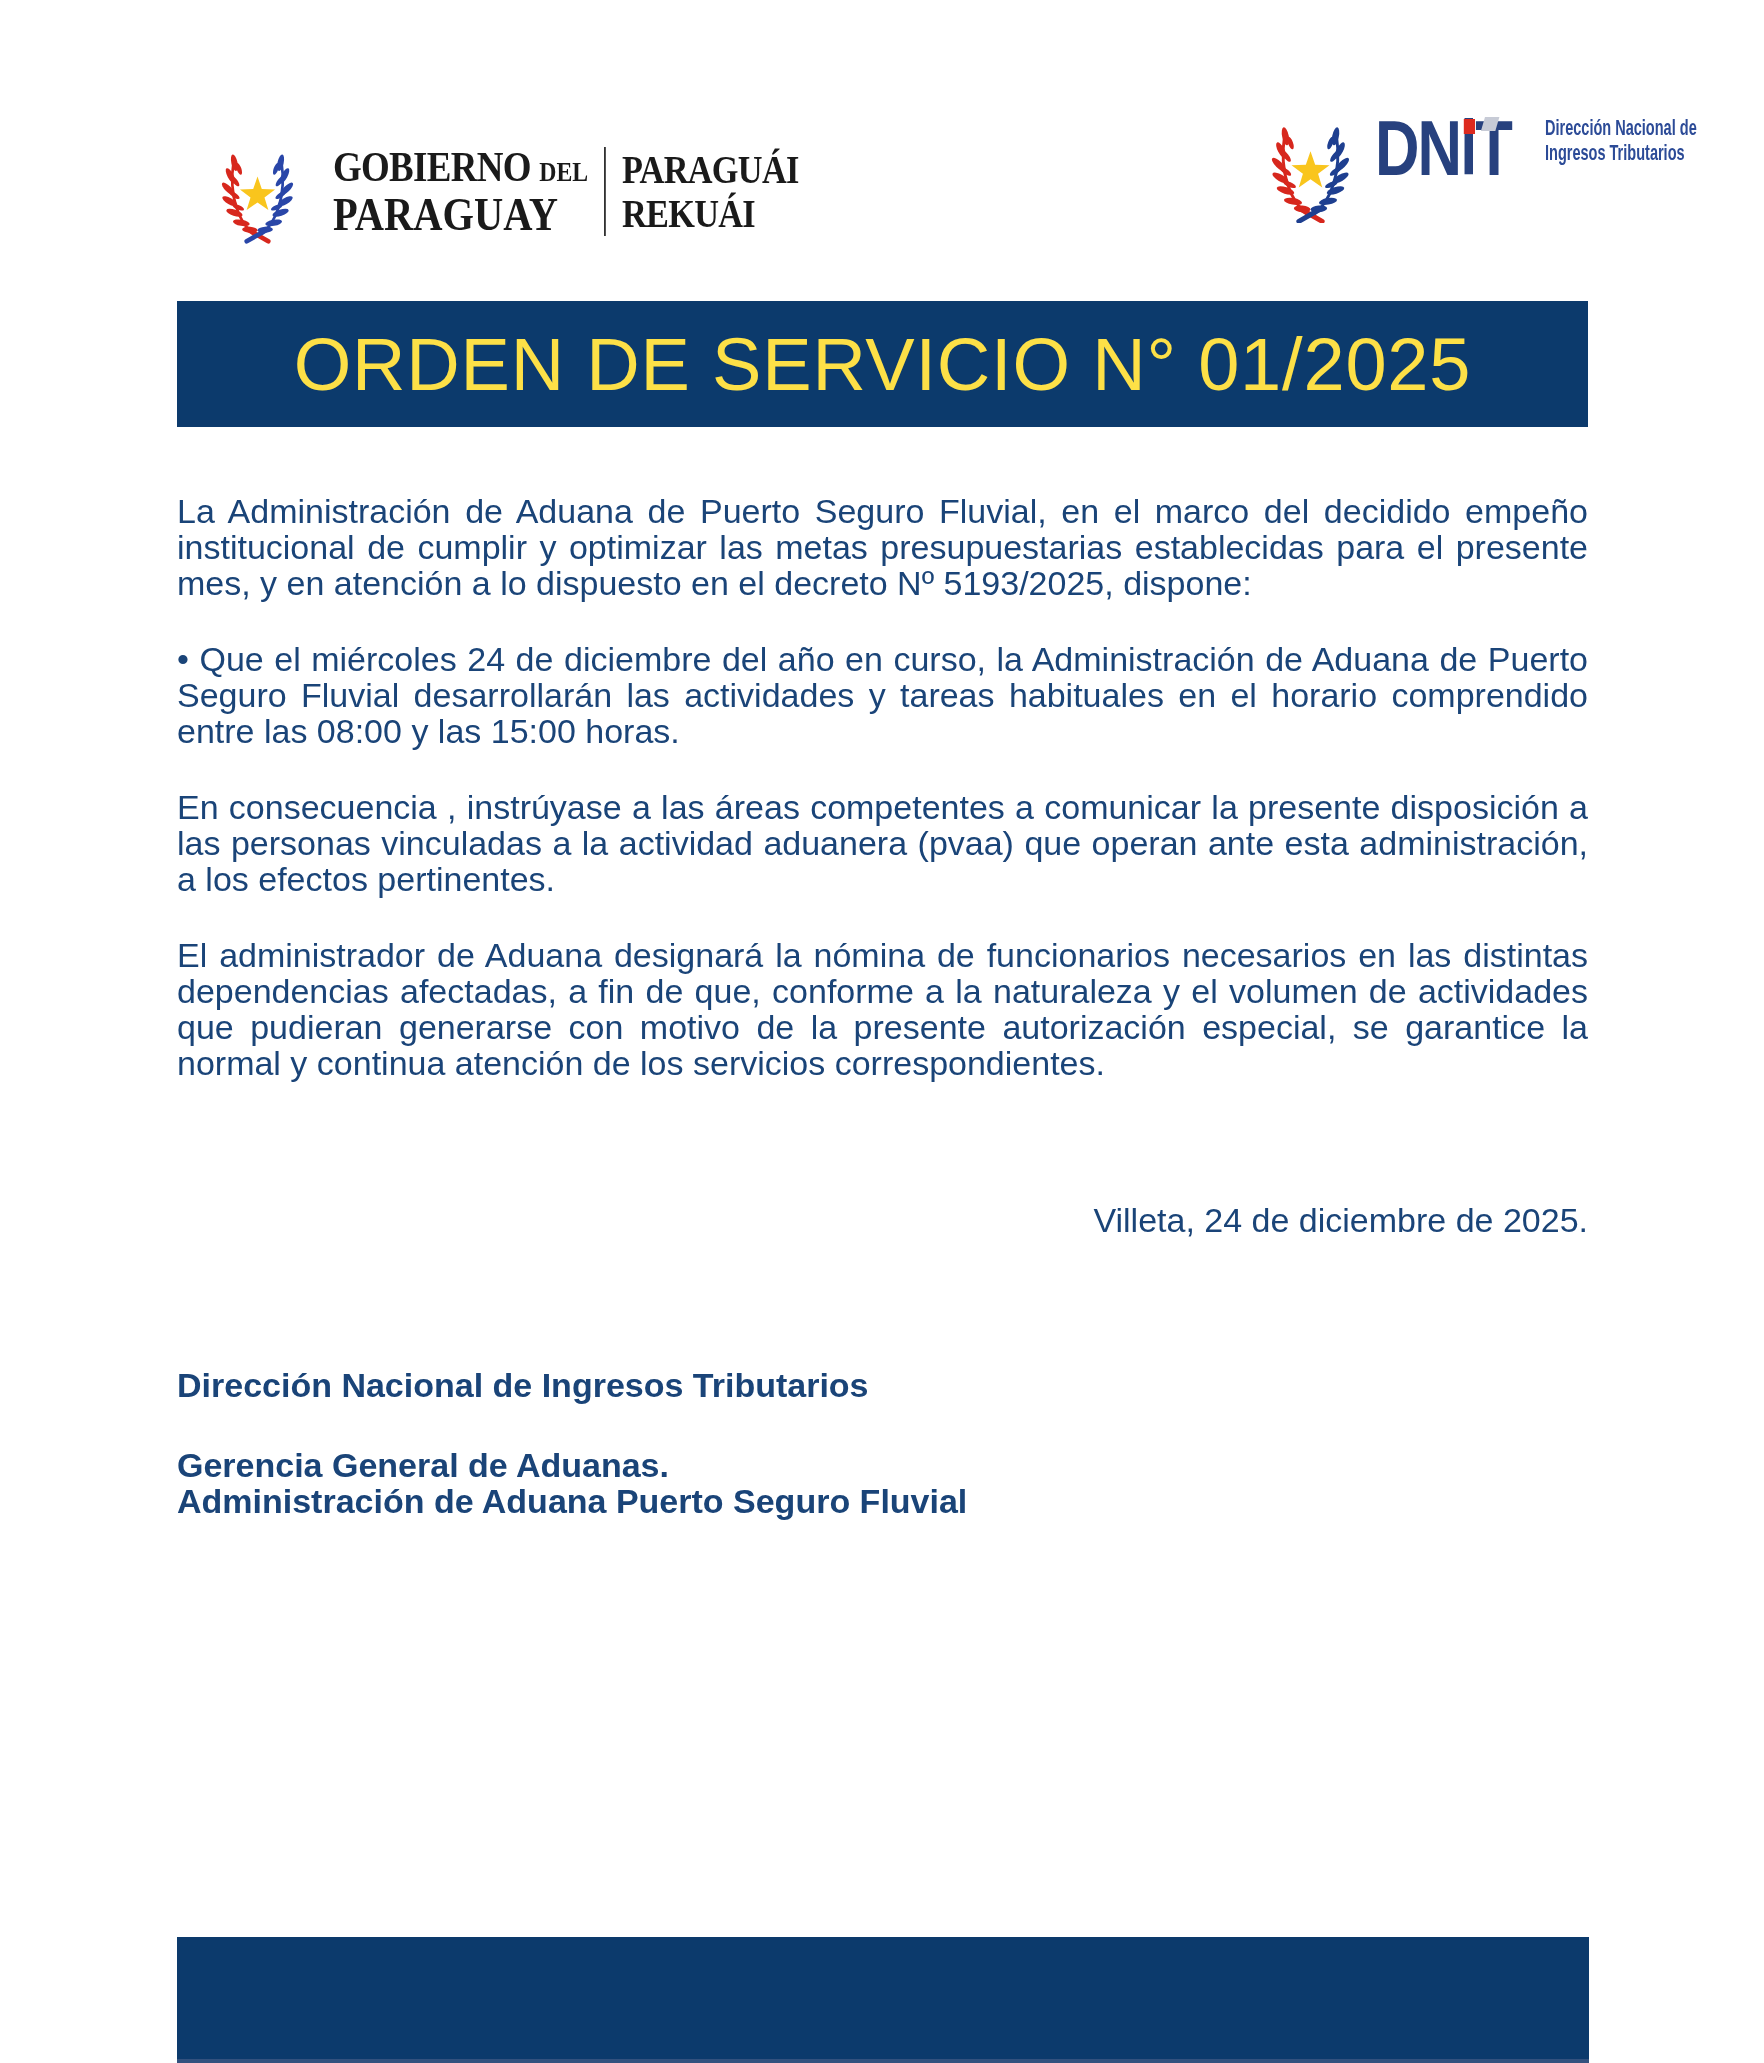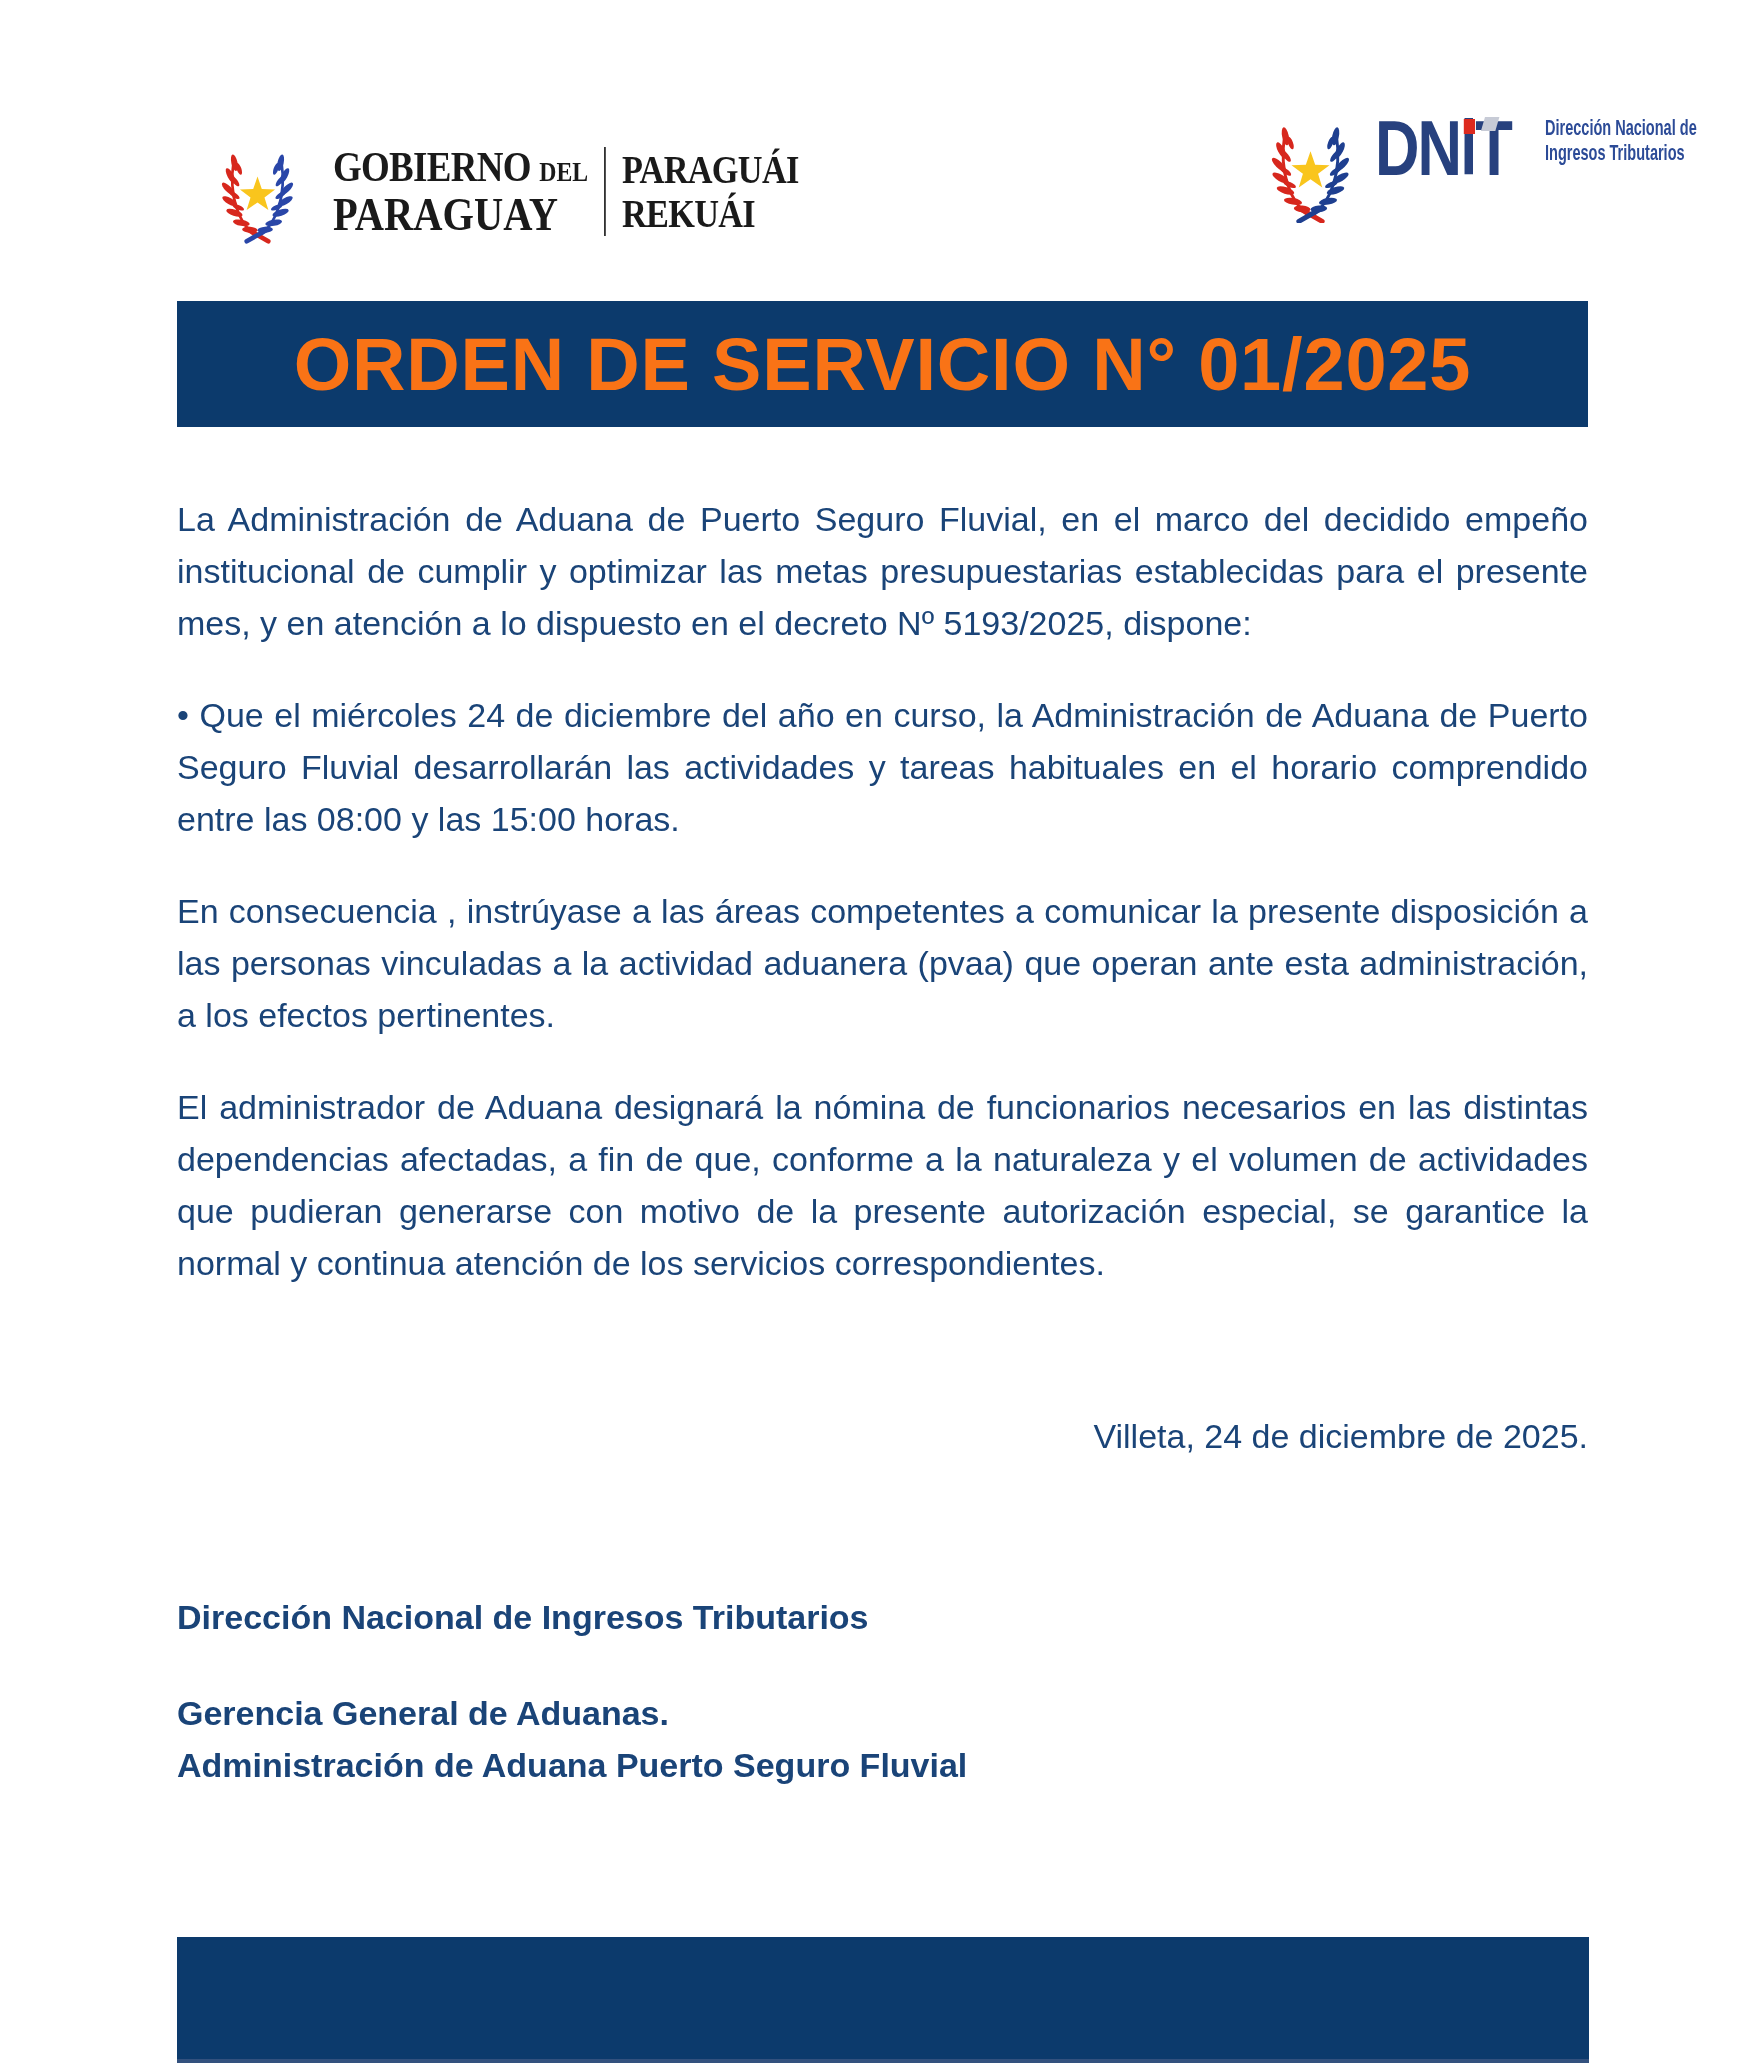--- a/index.html
+++ b/index.html
@@ -42,25 +42,25 @@
   .gov-logo .wreath .cross-rline{stroke:#2946A8;}
   .dnit-logo .wreath .leaf-r{fill:#1E3F90;}
   .dnit-logo .wreath .stem-r{stroke:#1E3F90;}
   .dnit-logo .wreath .cross-rline{stroke:#1E3F90;}
   .wreath .cross-lline,.wreath .cross-rline{stroke-width:6;stroke-linecap:round;}
   .wreath .star{fill:#F9C51D;}
 
   
   .banner{position:absolute;left:177px;top:301px;width:1411px;height:126px;background:#0C3A6C;
           display:flex;align-items:center;justify-content:center;}
-  .banner h1{margin:16px;color:#f97316;font-size:74px;font-weight:700;letter-spacing:0.8px;white-space:nowrap;}
+  .banner h1{margin:16px;color:#fde047;font-size:74px;font-weight:400;letter-spacing:0.8px;white-space:nowrap;}
 
   
   .content{position:absolute;left:177px;top:493px;width:1411px;color:#1A4478;
-           font-size:34px;line-height:52px;text-align:justify;}
+           font-size:34px;line-height:36px;text-align:justify;}
   .content p{margin:0 0 40px 0;}
   .date-line{text-align:right;margin-top:121px;}
   .footer-block{margin-top:129px;text-align:left;font-weight:700;}
   .footer-block .spacer{height:44px;}
 
   
   .bottom-bar{position:absolute;left:177px;top:1937px;width:1412px;height:127px;background:#0C3A6C;}
   .bottom-bar .edge{position:absolute;left:0;bottom:0;width:100%;height:4.8px;background:#33517E;}
 </style>
 </head>

